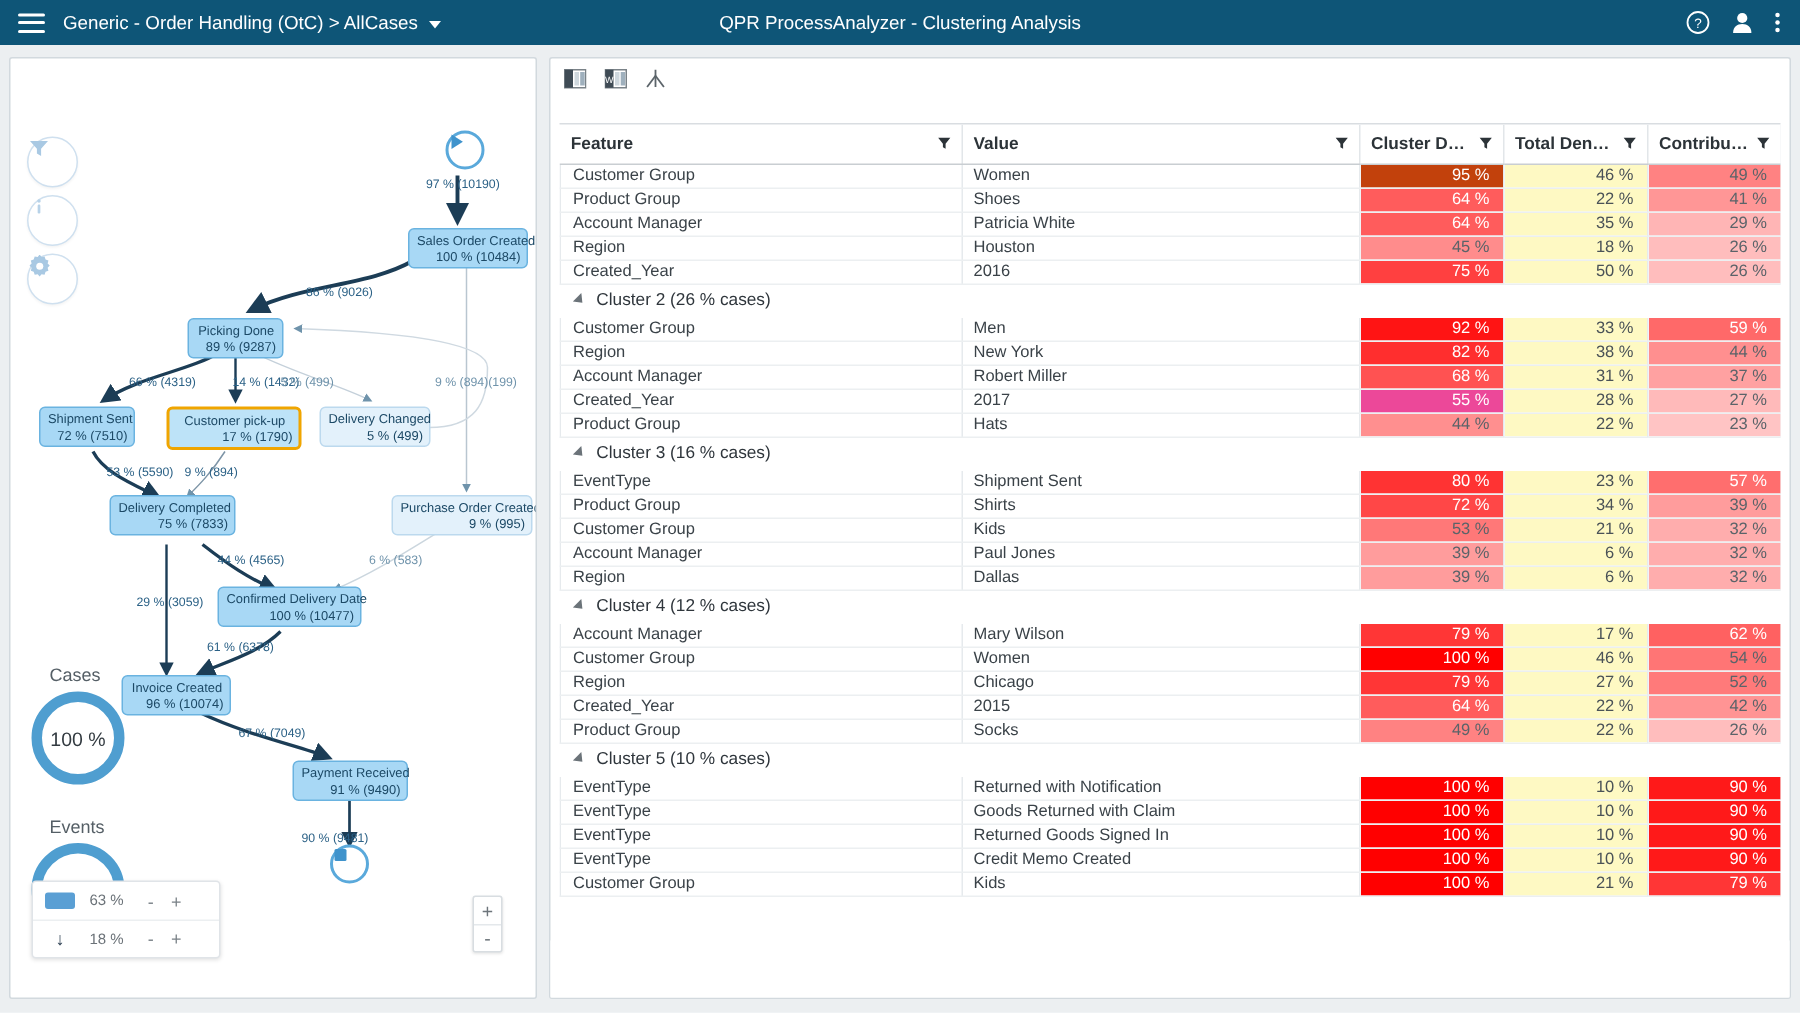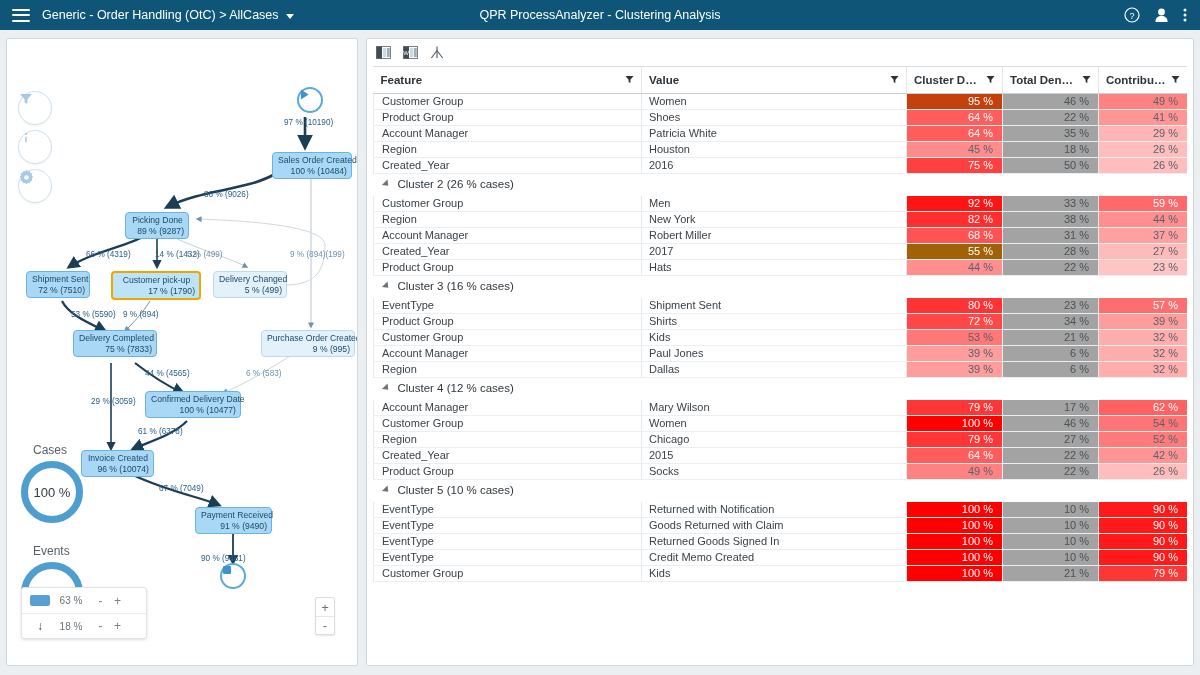--- a/index.html
+++ b/index.html
@@ -151,21 +151,21 @@
     border-radius: 2px;
     display: flex; flex-direction: column;
   }
   #export-bar {
     height: 27px; flex: 0 0 27px;
     display: flex; align-items: center; gap: 12px; padding-left: 9px;
   }
   .exp-icon { cursor: pointer; display: block; }
 
   #grid-wrap {
-    margin: 0 6px 0 6px;
+    margin: 16px 6px 0 6px;
     border-top: 1px solid #d9dde1;
     flex: 1 1 auto;
     overflow: hidden;
   }
   table#grid {
     width: 100%; border-collapse: collapse;
     font-size: 11px; color: #3a4248;
     table-layout: fixed;
   }
   table#grid th {
@@ -200,21 +200,21 @@
   tr.data-row td {
     height: 16px; padding: 0 7px;
     border-bottom: 1px solid #eceff1;
     border-right: 1px solid #e6eaed;
     white-space: nowrap; overflow: hidden;
     font-size: 11px;
   }
   tr.data-row td.first { border-left: 1px solid #e6eaed; padding-left: 8px; }
   tr.data-row td.num { text-align: right; padding-right: 9px; }
   tr.data-row td.heat { color: #ffffff; }
-  tr.data-row td.plain { color: #4a5257; background: #a3a3a3; }
+  tr.data-row td.plain { color: #4a5257; background: #fef9c3; }
 
   #grid-spacer { flex: 0 0 38px; background: #fff; }
 </style>
 </head>
 <body>
 
 <div id="topbar">
   <div id="hamburger">
       <i></i>
       <i></i>
@@ -545,21 +545,21 @@
           <tr class="data-row">
             <td class="first">Account Manager</td>
             <td>Robert Miller</td>
             <td class="num heat" style="background: rgb(255, 82, 82); color: rgb(255, 255, 255);">68 %</td>
             <td class="num plain">31 %</td>
             <td class="num heat" style="background: rgb(255, 161, 161); color: rgb(91, 99, 105);">37 %</td>
           </tr>
           <tr class="data-row">
             <td class="first">Created_Year</td>
             <td>2017</td>
-            <td class="num heat" style="background: #a16207; color: rgb(255, 255, 255);">55 %</td>
+            <td class="num heat" style="background: #ec4899; color: rgb(255, 255, 255);">55 %</td>
             <td class="num plain">28 %</td>
             <td class="num heat" style="background: rgb(255, 186, 186); color: rgb(91, 99, 105);">27 %</td>
           </tr>
           <tr class="data-row">
             <td class="first">Product Group</td>
             <td>Hats</td>
             <td class="num heat" style="background: rgb(255, 143, 143); color: rgb(91, 99, 105);">44 %</td>
             <td class="num plain">22 %</td>
             <td class="num heat" style="background: rgb(255, 196, 196); color: rgb(91, 99, 105);">23 %</td>
           </tr>

